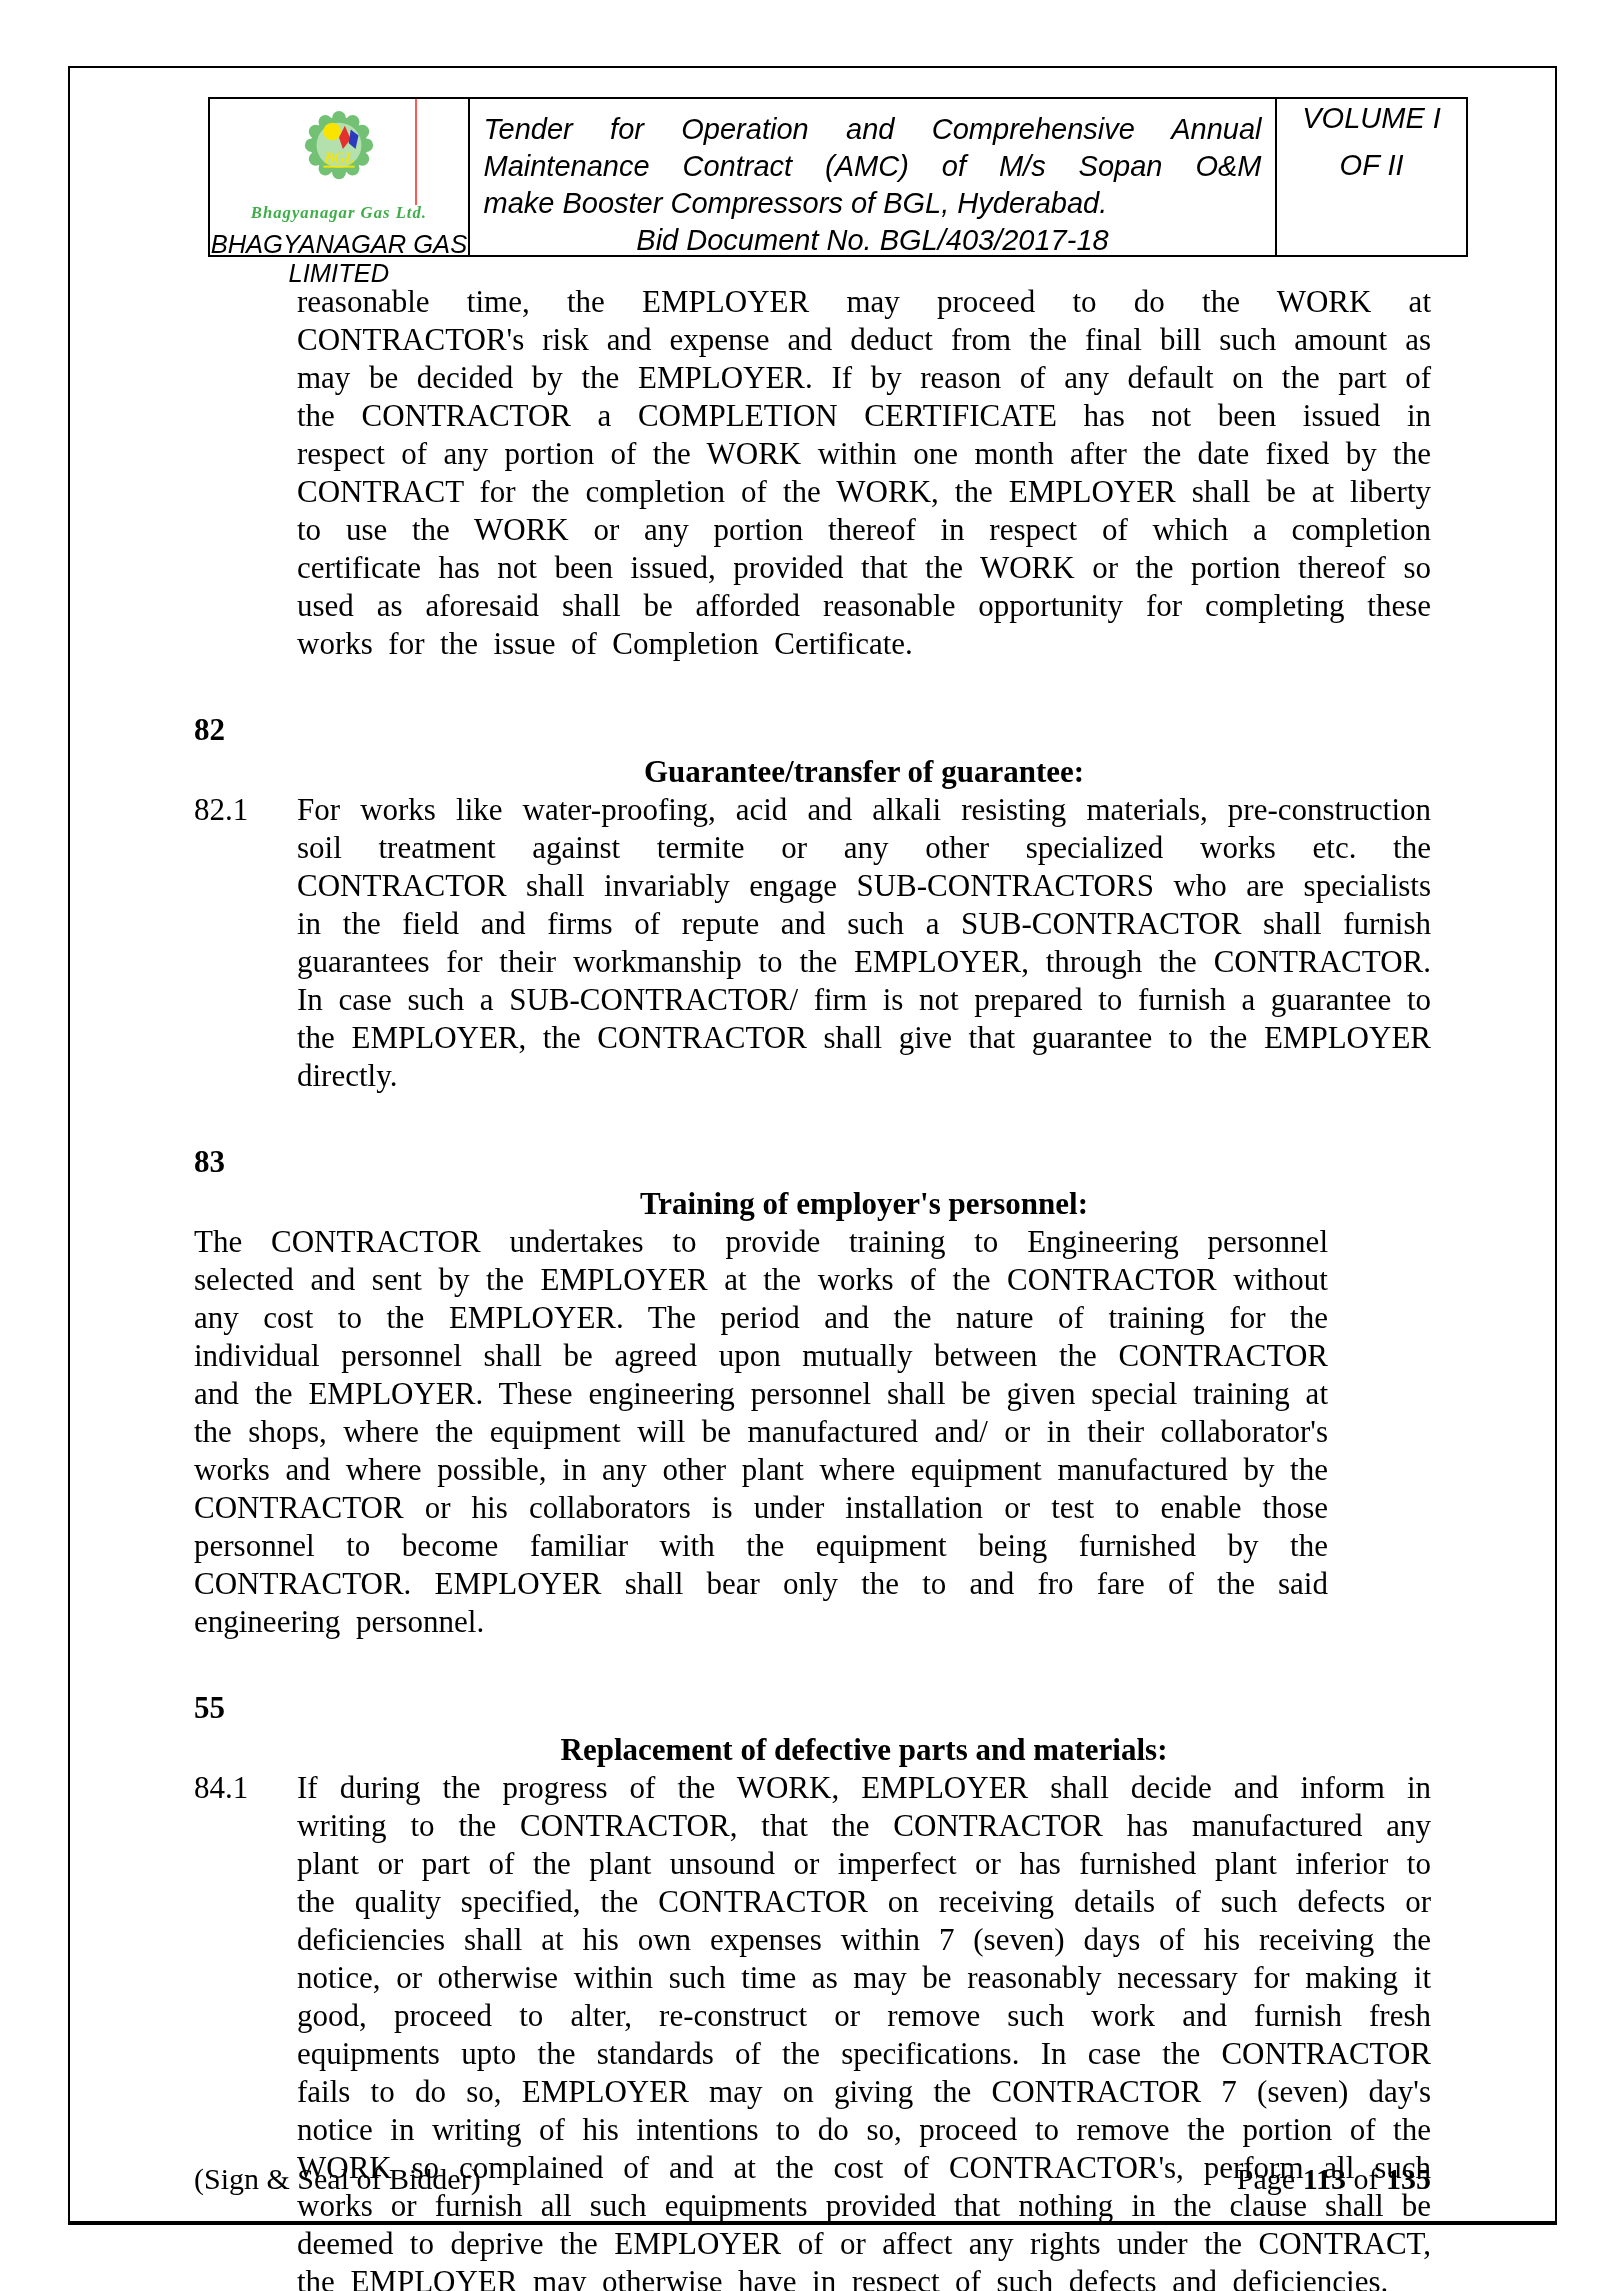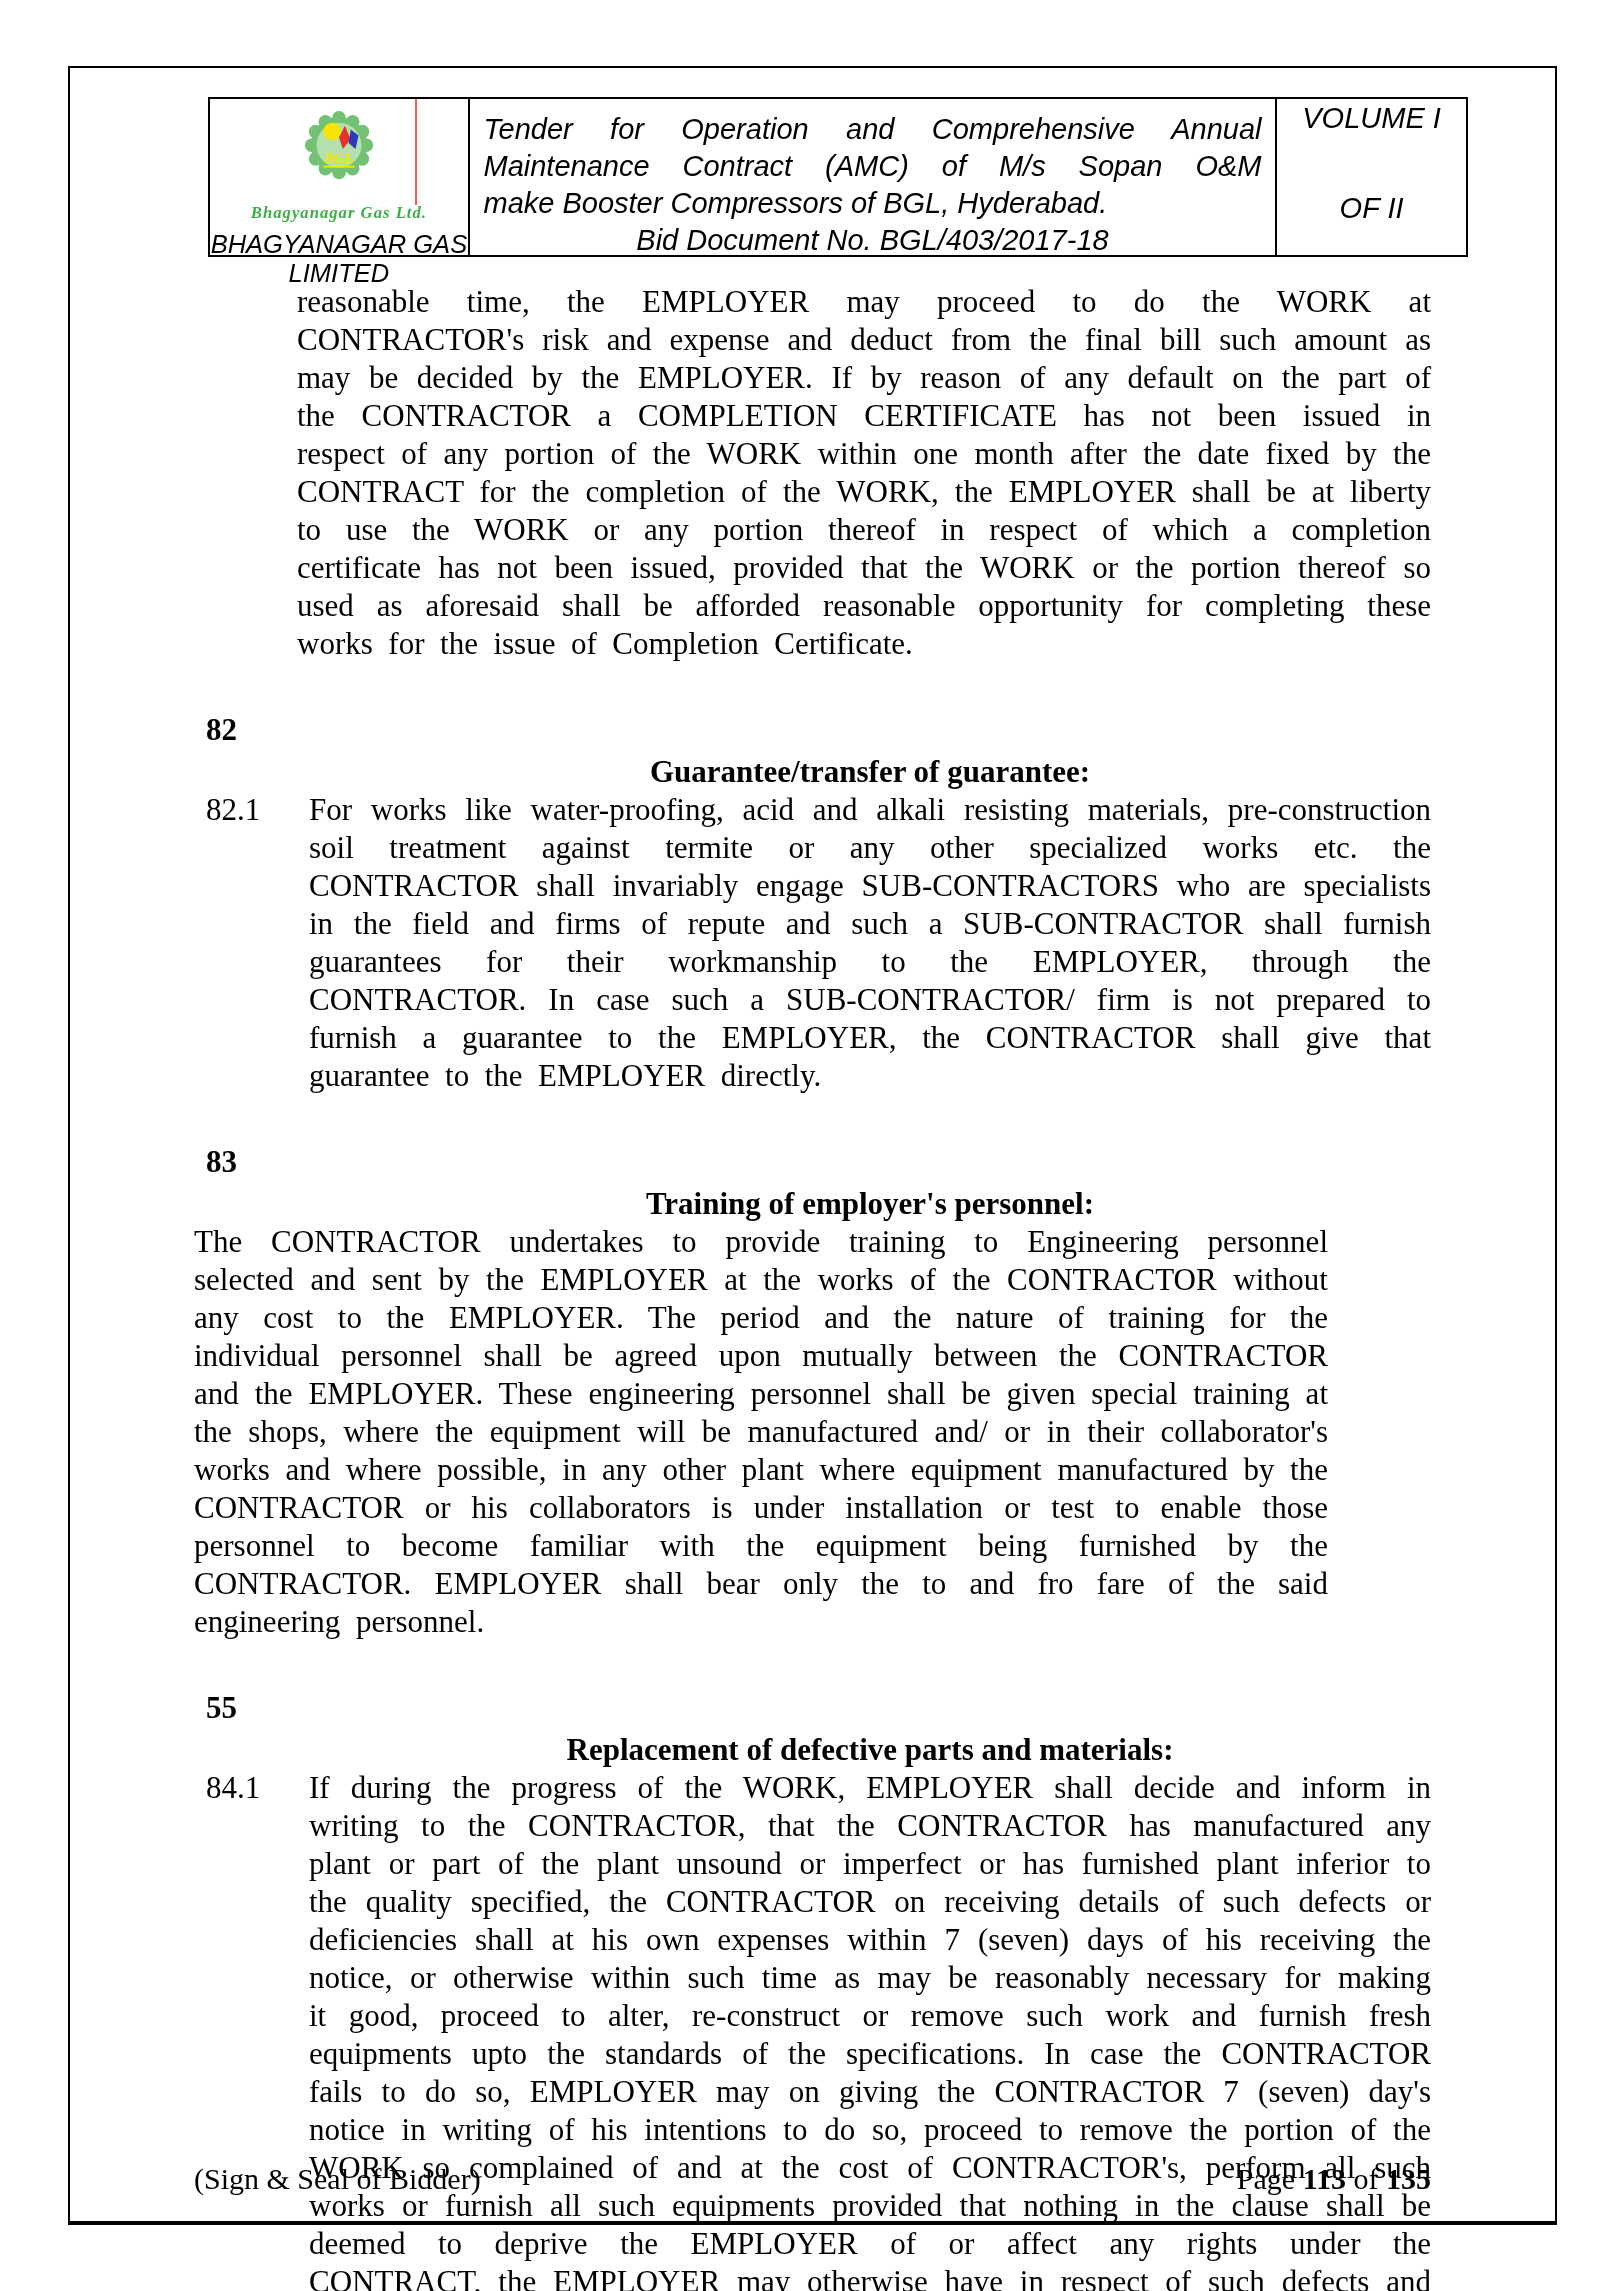--- a/index.html
+++ b/index.html
@@ -31,35 +31,35 @@
     color:#000;margin-top:9px;
   }
   .cell-title{
     width:808px;border-right:2px solid #000;padding:11.8px 13.7px 0 13.7px;
     font-family:"Liberation Sans", sans-serif;font-size:29px;line-height:37px;
   }
   .tl-just{text-align:justify;text-align-last:justify;}
   .tl-left{text-align:left;}
   .tl-center{text-align:center;}
   .cell-volume{
-    width:189px;display:flex;flex-direction:column;justify-content:space-between;
+    width:189px;display:flex;flex-direction:column;justify-content:flex-start;
     align-items:center;padding-bottom:27.4px;
-    font-family:"Liberation Sans", sans-serif;font-size:29px;line-height:39px;
+    font-family:"Liberation Sans", sans-serif;font-size:29px;line-height:39px;gap:8px;
   }
   
   .content{
     position:absolute;left:124px;top:215px;width:1237px;
     font-size:31px;line-height:38px;
   }
   .para-plain{
     margin-left:103px;width:1134px;text-align:justify;word-spacing:7.8px;
   }
   .section-heading-row{display:flex;margin-top:48px;font-weight:bold;}
   .clause-row{display:flex;}
-  .num-col{width:103px;flex:0 0 103px;margin-left:12px;}
+  .num-col{width:103px;flex:0 0 103px;}
   .clause-text{width:1134px;text-align:justify;word-spacing:7.8px;}
   .heading-text{width:1134px;text-align:center;margin-top:42px;}
   
   .footer{
     position:absolute;left:124px;top:2094px;width:1237px;
     font-size:30px;display:flex;justify-content:space-between;
   }
   .page-num{font-weight:bold;}
   .sp{white-space:pre;}
 </style>

